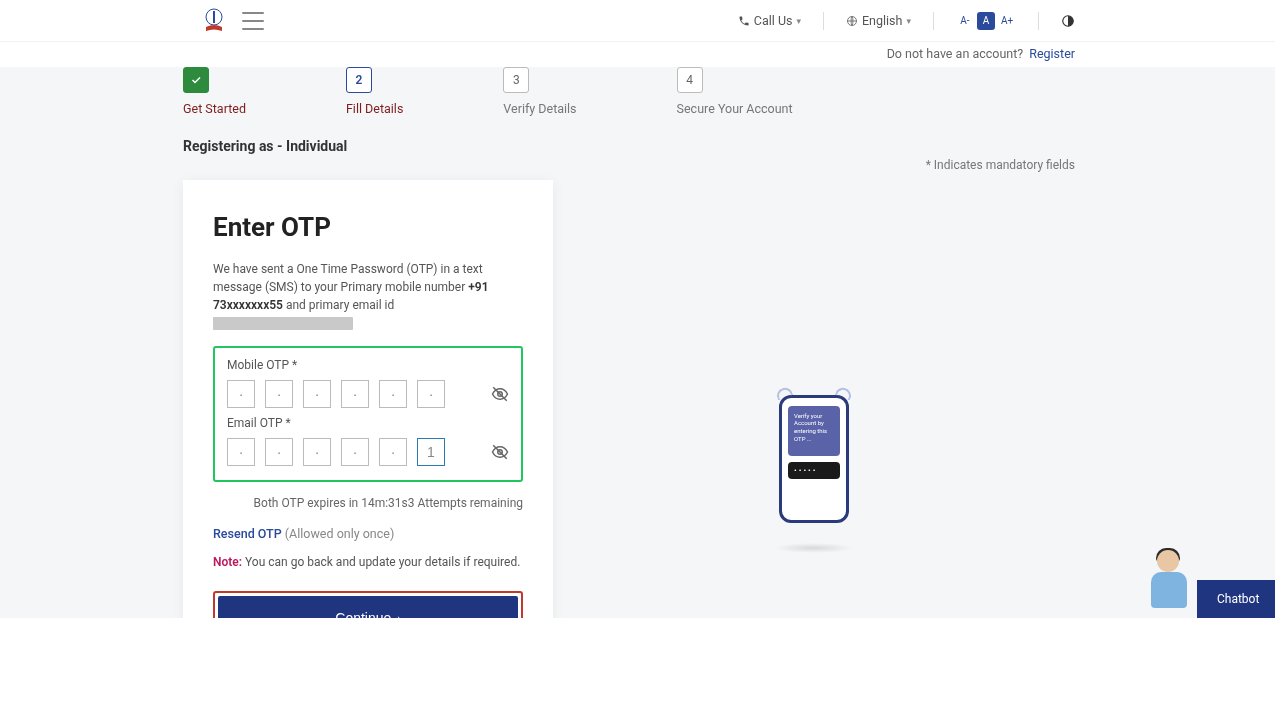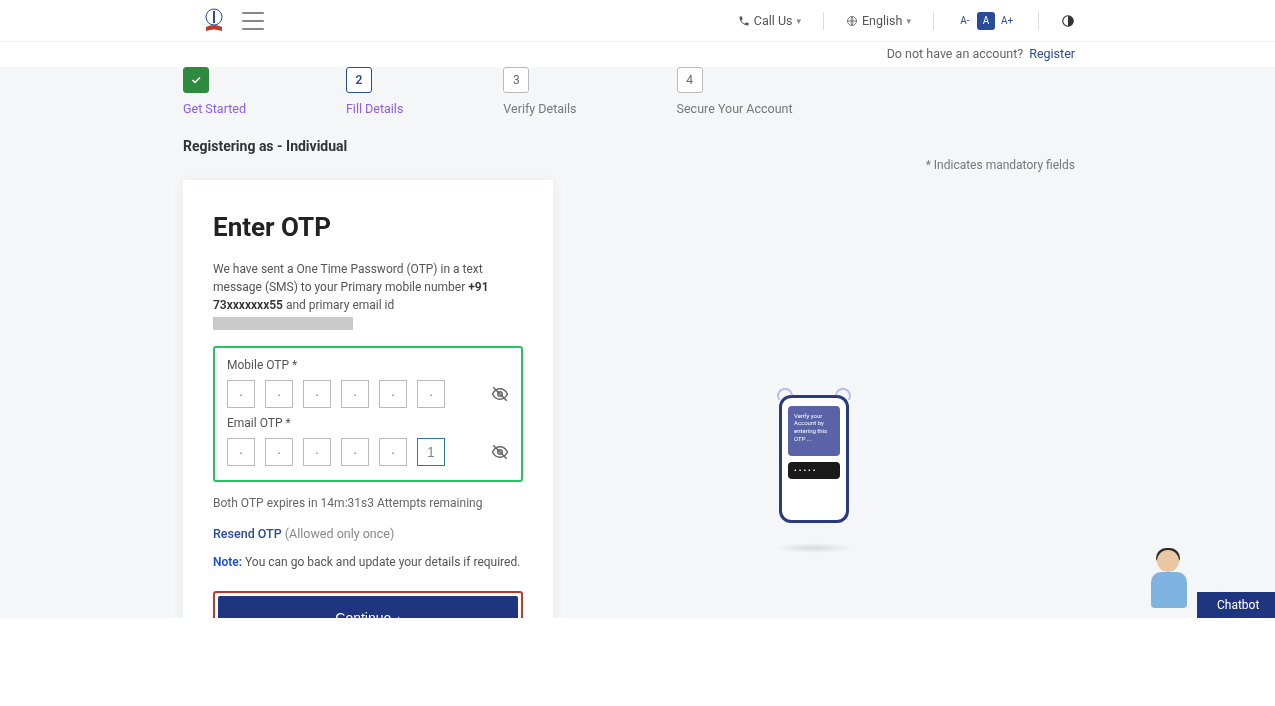--- a/index.html
+++ b/index.html
@@ -68,21 +68,21 @@
 .step { display:flex; flex-direction:column; align-items:flex-start; gap:8px; }
 .step-box {
   width:26px; height:26px; border:1px solid #bbb; background:#fff;
   display:flex; align-items:center; justify-content:center;
   font-size:12px; color:#666; border-radius:3px;
 }
 .step.done .step-box { background:#2e8b3d; border-color:#2e8b3d; color:#fff; }
 .step.active .step-box { border-color:#2a4a9b; color:#2a4a9b; font-weight:600; }
 .step-label { font-size:12.5px; color:#777; }
 .step.done .step-label,
-.step.active .step-label { color:#8b5cf6; }
+.step.active .step-label { color:#7f1d1d; }
 .reg-as {
   font-size:14px; font-weight:700; color:#333;
   padding: 22px 0 4px 0;
 }
 .mandatory {
   text-align:right; font-size:12px; color:#777;
   padding-bottom:8px;
 }
 .main-row {
   display:flex; gap:0;
@@ -105,28 +105,28 @@
 .otp-label { font-size:12px; color:#555; margin-bottom:8px; }
 .otp-row { display:flex; gap:10px; align-items:center; }
 .otp-box {
   width:28px; height:28px; border:1px solid #bbb; text-align:center;
   font-size:14px; color:#888;
 }
 .otp-box.active { border-color:#2a7ab0; }
 .eye { width:18px; height:18px; cursor:pointer; color:#777; margin-left:auto;}
 .otp-group + .otp-group { margin-top:8px; }
 .expiry-row {
-  display:flex; justify-content:flex-start; font-size:12px; color:#666;
+  display:flex; justify-content:flex-end; font-size:12px; color:#666;
   margin-top:14px;
 }
 .resend-row { font-size:12.5px; margin-top:16px; }
 .resend-row a { color:#2a4a9b; text-decoration:none; cursor:pointer; font-weight:500;}
 .resend-row .hint { color:#888; }
 .note { font-size:12px; color:#555; margin-top:14px; }
-.note b { font-weight:600; color:#1d4ed8; }
+.note b { font-weight:600; color:#be185d; }
 .btn-primary {
   display:flex; align-items:center; justify-content:center; gap:6px;
   width:100%; height:44px; background:#20357f; color:#fff; border:none;
   font-size:14px; font-weight:500; cursor:pointer; border-radius:2px;
 }
 .btn-primary-wrap {
   border:2px solid #c0392b; padding:3px; margin-top:22px; border-radius:3px;
 }
 .btn-secondary {
   display:flex; align-items:center; justify-content:center; gap:6px;
@@ -178,21 +178,21 @@
 .chatbot-hair {
   width:24px; height:14px; background:#2b2b2b; border-radius:10px 10px 4px 4px;
   position:absolute; top:0; left:13px;
 }
 .chatbot-body {
   width:36px; height:36px; background:#7fb3e0; position:absolute;
   bottom:10px; left:8px; border-radius:10px 10px 4px 4px;
 }
 .chatbot-bar {
   background:#20357f; color:#fff; font-size:12px; padding:6px 14px 6px 20px;
-  height:26px; display:flex; align-items:center;
+  height:38px; display:flex; align-items:center;
   min-width:78px;
 }
 .chevron { font-size:10px; }
 .caret-down { font-size:9px; color:#888; }
 svg { display:block; }
 </style>
 </head>
 <body>
 
 <div class="page">

